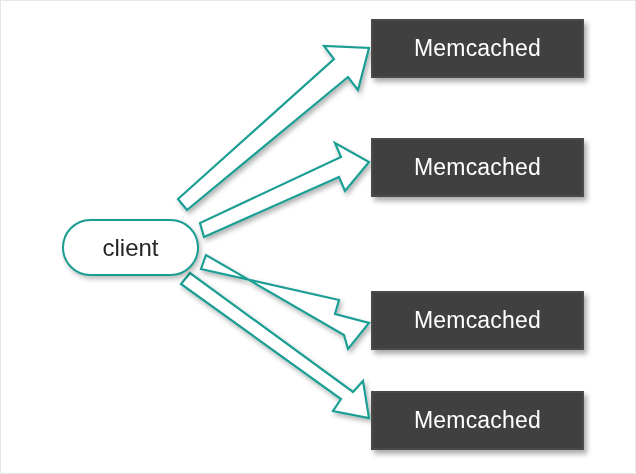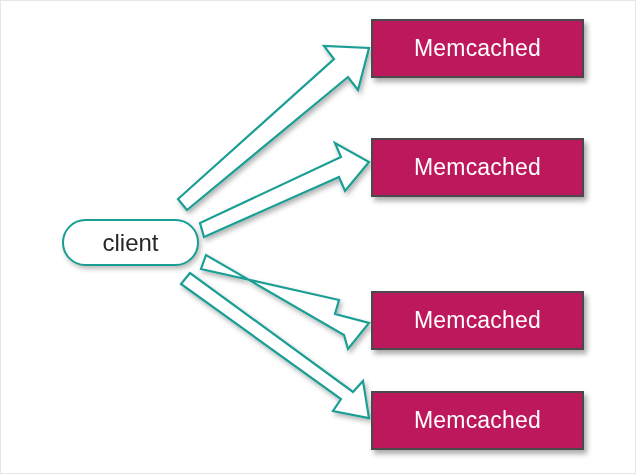--- a/index.html
+++ b/index.html
@@ -24,21 +24,21 @@
     position: absolute;
     left: 0;
     top: 0;
     width: 636px;
     height: 474px;
   }
   
   .server-box {
     position: absolute;
     box-sizing: border-box;
-    background: #be185d;
+    background: #404040;
     border: 2px solid #4a4a4a;
     display: flex;
     align-items: center;
     justify-content: center;
     box-shadow: 3px 4px 5px rgba(0, 0, 0, 0.33);
   }
   .server-box .server-label {
     color: #ffffff;
     font-size: 23px;
     font-family: "Liberation Sans", sans-serif;
@@ -103,21 +103,21 @@
     <g filter="url(#soft-shadow)">
       <polygon points="205,254 200,268 338,299 334,313 368,322 347,348 343,334" fill="#ffffff" stroke="#1a9e94" stroke-width="2.2" stroke-linejoin="miter"></polygon>
     </g>
 
     <g filter="url(#soft-shadow)">
       <polygon points="189,272 180,283 340,398 332,410 368,417 362,380 352,391" fill="#ffffff" stroke="#1a9e94" stroke-width="2.2" stroke-linejoin="miter"></polygon>
     </g>
   </svg>
 
 
-  <div id="client-node" style="left:61px; top:218px; width:137px; height:47px;">
+  <div id="client-node" style="left:61px; top:218px; width:137px; height:57px;">
     <span class="client-label">client</span>
   </div>
 
   <div class="server-box" style="left:370px; top:18px; width:213px; height:59px;">
     <span class="server-label">Memcached</span>
   </div>
 
   <div class="server-box" style="left:370px; top:137px; width:213px; height:59px;">
     <span class="server-label">Memcached</span>
   </div>

